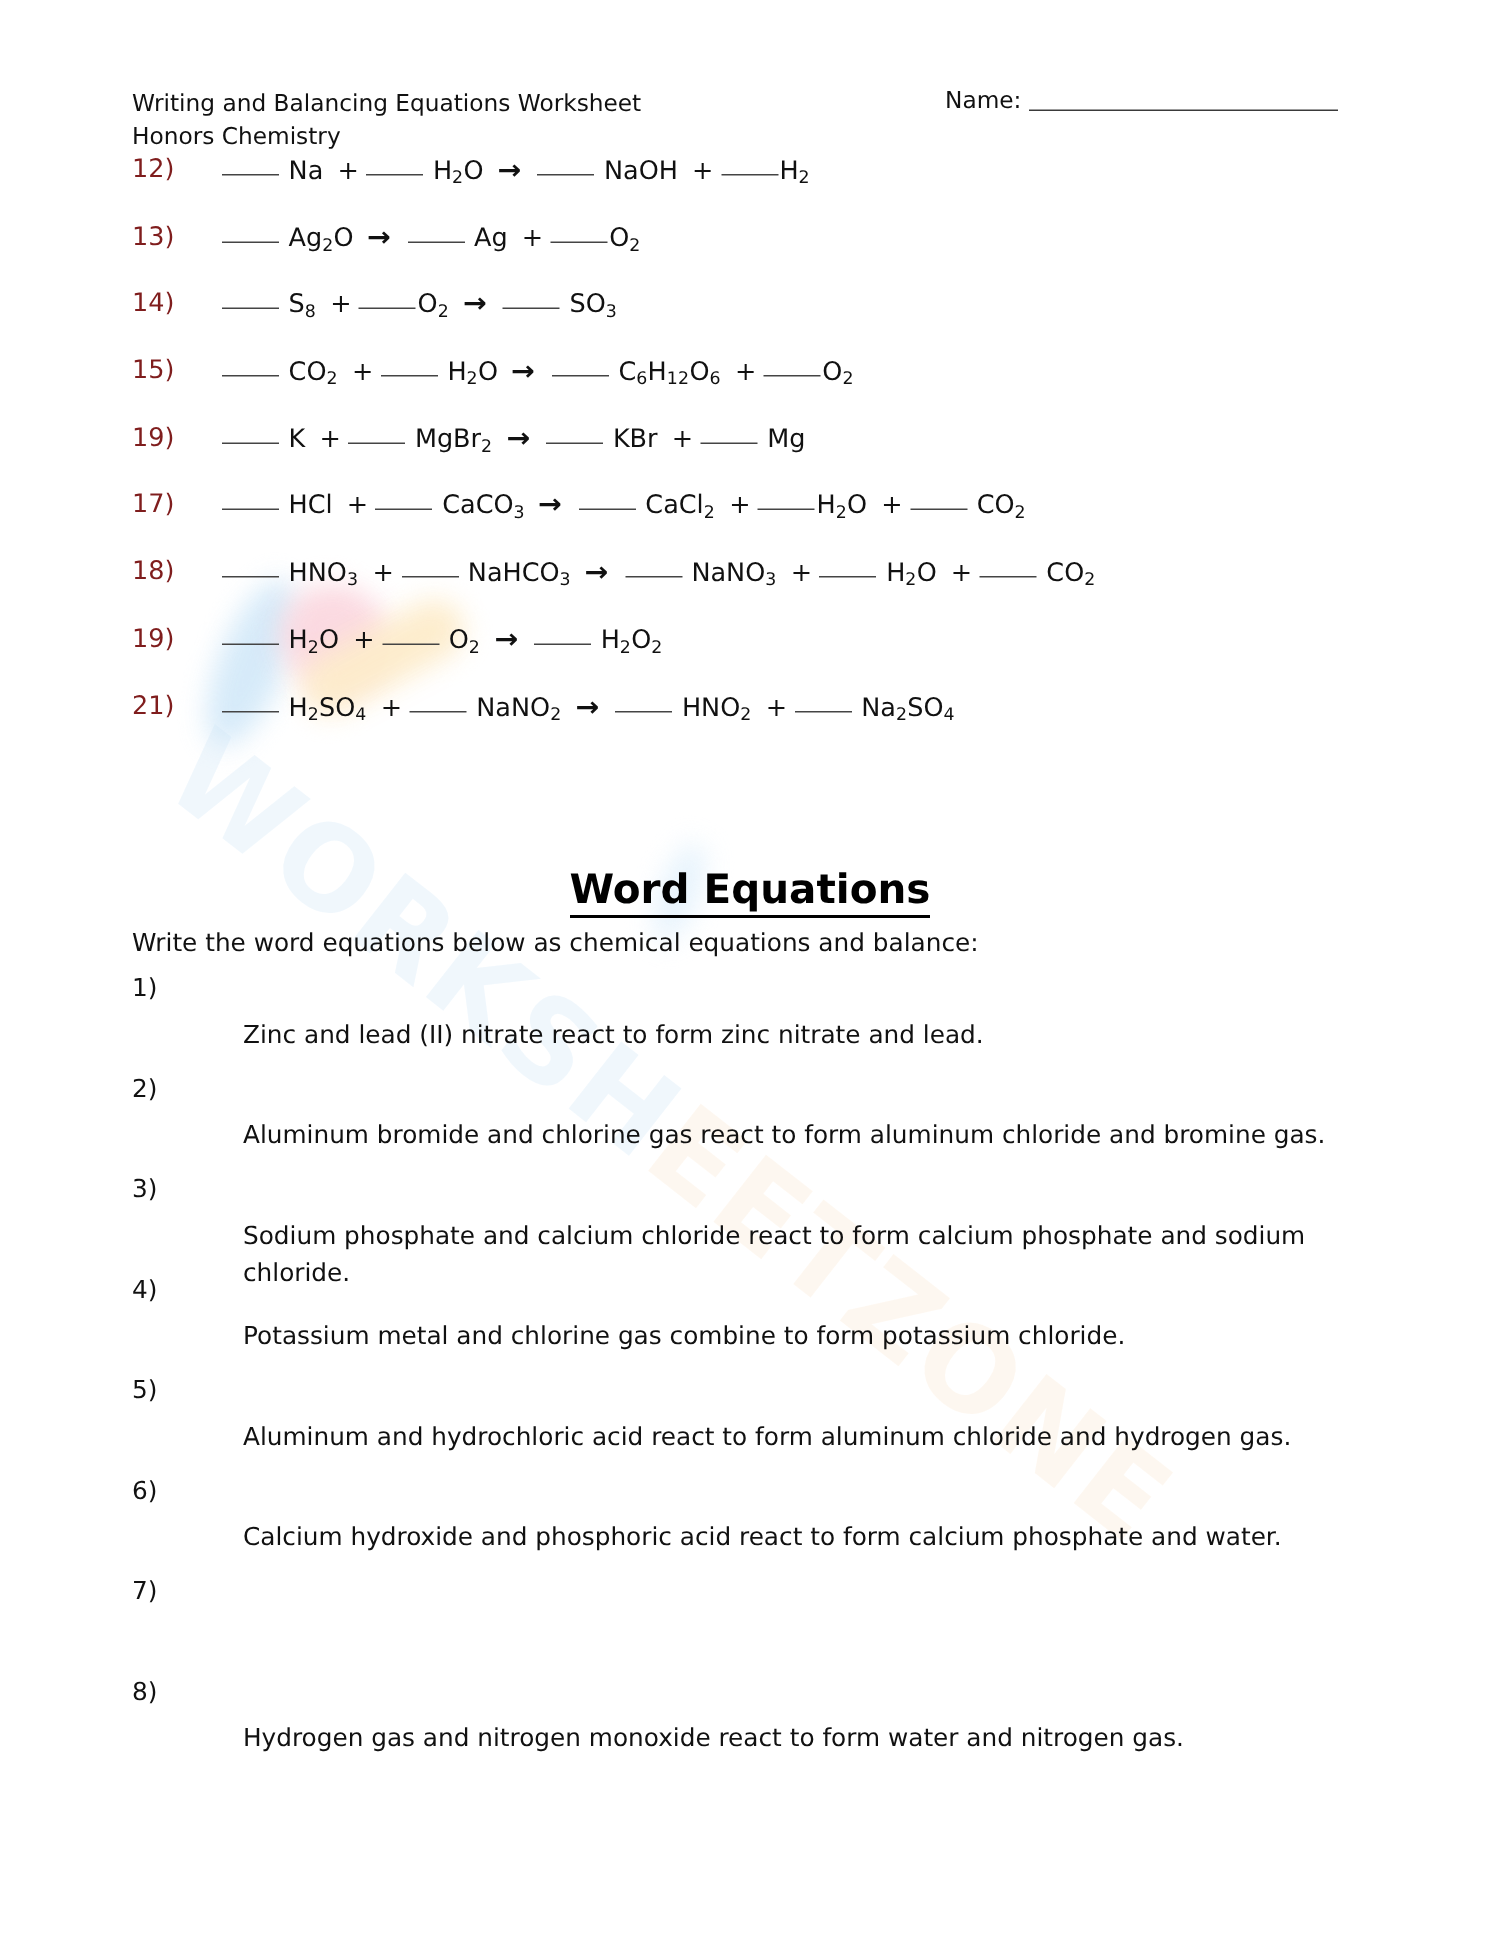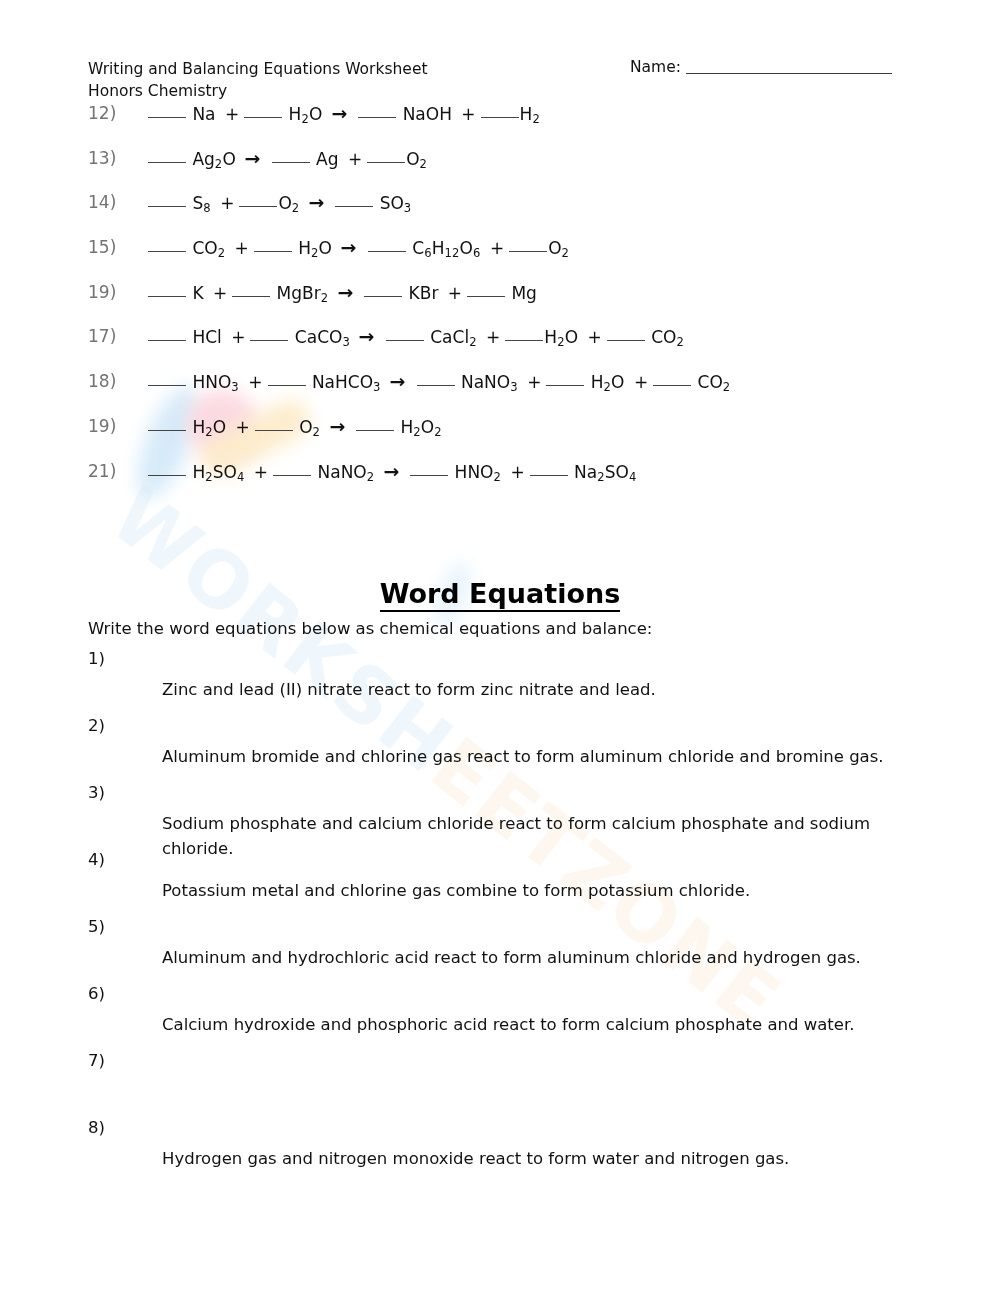--- a/index.html
+++ b/index.html
@@ -123,21 +123,21 @@
   .eq-row {
     position: relative;
     height: 44.7px;
     white-space: nowrap;
   }
   .eq-num {
     position: absolute;
     left: 88px;
     top: 0;
     font-size: 17px;
-    color: #737373;
+    color: #7f1d1d;
   }
   .eq-body {
     position: absolute;
     left: 147px;
     top: 0;
     font-size: 17px;
     color: #111;
     white-space: nowrap;
   }
   .blank {

